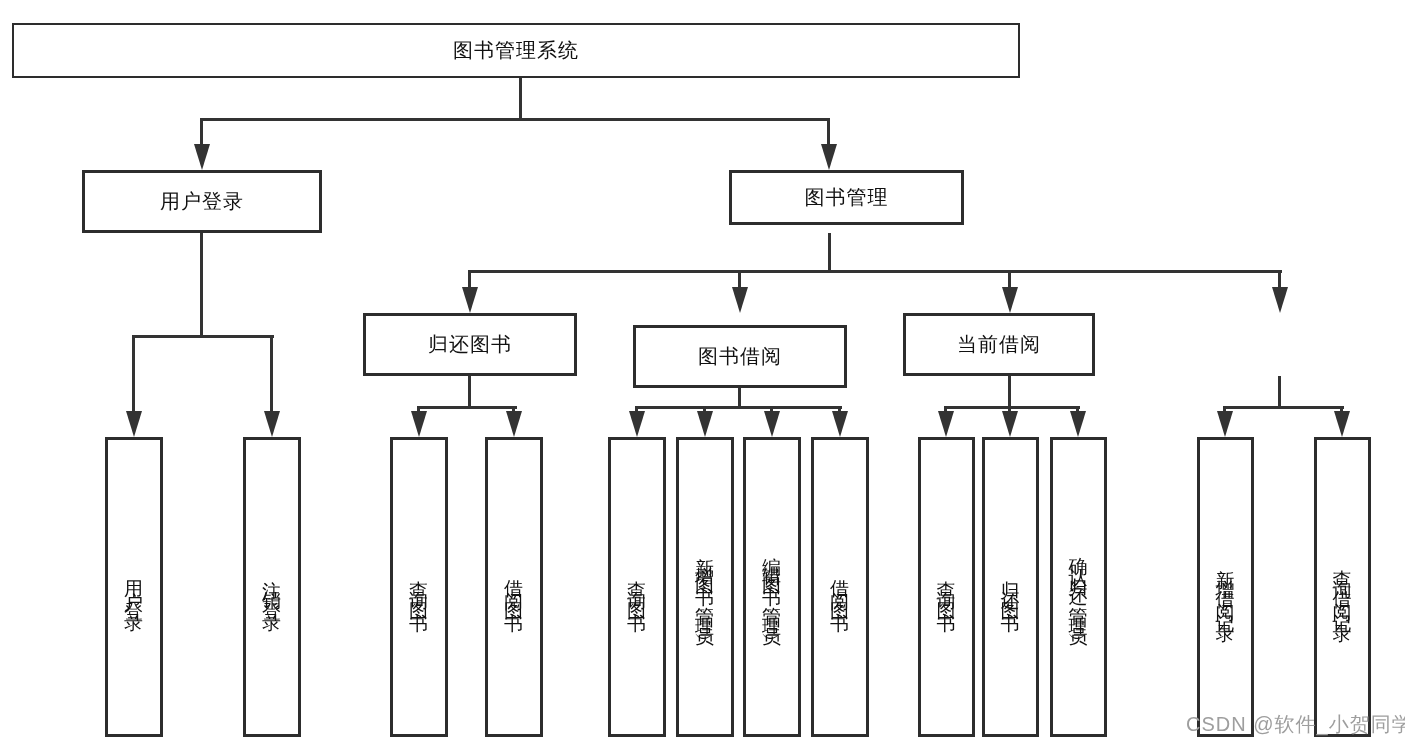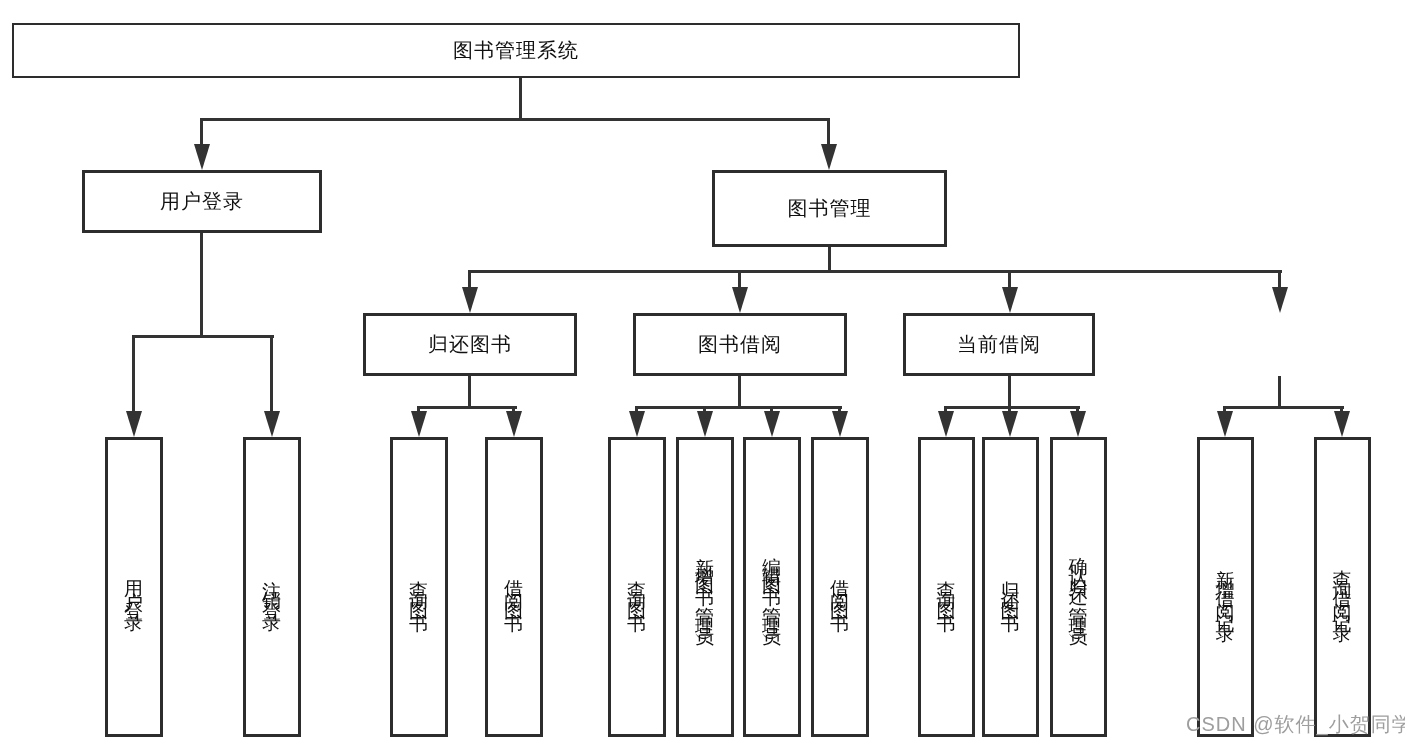--- a/index.html
+++ b/index.html
@@ -38,42 +38,42 @@
   <div class="box root" style="left:12px;top:23px;width:1008px;height:55px;">图书管理系统</div>
 
   <div class="vl" style="left:519px;top:68px;height:50px;"></div>
   <div class="hl" style="left:200px;top:118px;width:630px;"></div>
   <div class="vl" style="left:200px;top:118px;height:28px;"></div>
   <div class="ar" style="left:194px;top:144px;"></div>
   <div class="vl" style="left:827px;top:118px;height:28px;"></div>
   <div class="ar" style="left:821px;top:144px;"></div>
 
   <div class="box" style="left:82px;top:170px;width:240px;height:63px;">用户登录</div>
-  <div class="box" style="left:712px;top:170px;width:235px;height:77px;">图书管理</div>
+  <div class="box" style="left:729px;top:170px;width:235px;height:55px;">图书管理</div>
 
   <div class="vl" style="left:200px;top:233px;height:102px;"></div>
   <div class="hl" style="left:132px;top:335px;width:142px;"></div>
   <div class="vl" style="left:132px;top:335px;height:78px;"></div>
   <div class="ar" style="left:126px;top:411px;"></div>
   <div class="vl" style="left:270px;top:335px;height:78px;"></div>
   <div class="ar" style="left:264px;top:411px;"></div>
 
   <div class="vl" style="left:828px;top:233px;height:37px;"></div>
   <div class="hl" style="left:468px;top:270px;width:814px;"></div>
   <div class="vl" style="left:468px;top:270px;height:19px;"></div>
   <div class="ar" style="left:462px;top:287px;"></div>
   <div class="vl" style="left:738px;top:270px;height:19px;"></div>
   <div class="ar" style="left:732px;top:287px;"></div>
   <div class="vl" style="left:1008px;top:270px;height:19px;"></div>
   <div class="ar" style="left:1002px;top:287px;"></div>
   <div class="vl" style="left:1278px;top:270px;height:19px;"></div>
   <div class="ar" style="left:1272px;top:287px;"></div>
 
   <div class="box" style="left:363px;top:313px;width:214px;height:63px;">归还图书</div>
-  <div class="box" style="left:633px;top:313px;width:214px;height:63px;">图书借阅</div>
+  <div class="box" style="left:633px;top:325px;width:214px;height:63px;">图书借阅</div>
   <div class="box" style="left:903px;top:313px;width:192px;height:63px;">当前借阅</div>
 
   <div class="vl" style="left:468px;top:376px;height:30px;"></div>
   <div class="hl" style="left:417px;top:406px;width:100px;"></div>
   <div class="vl" style="left:417px;top:406px;height:7px;"></div>
   <div class="ar" style="left:411px;top:411px;"></div>
   <div class="vl" style="left:512px;top:406px;height:7px;"></div>
   <div class="ar" style="left:506px;top:411px;"></div>
 
   <div class="vl" style="left:738px;top:376px;height:30px;"></div>

